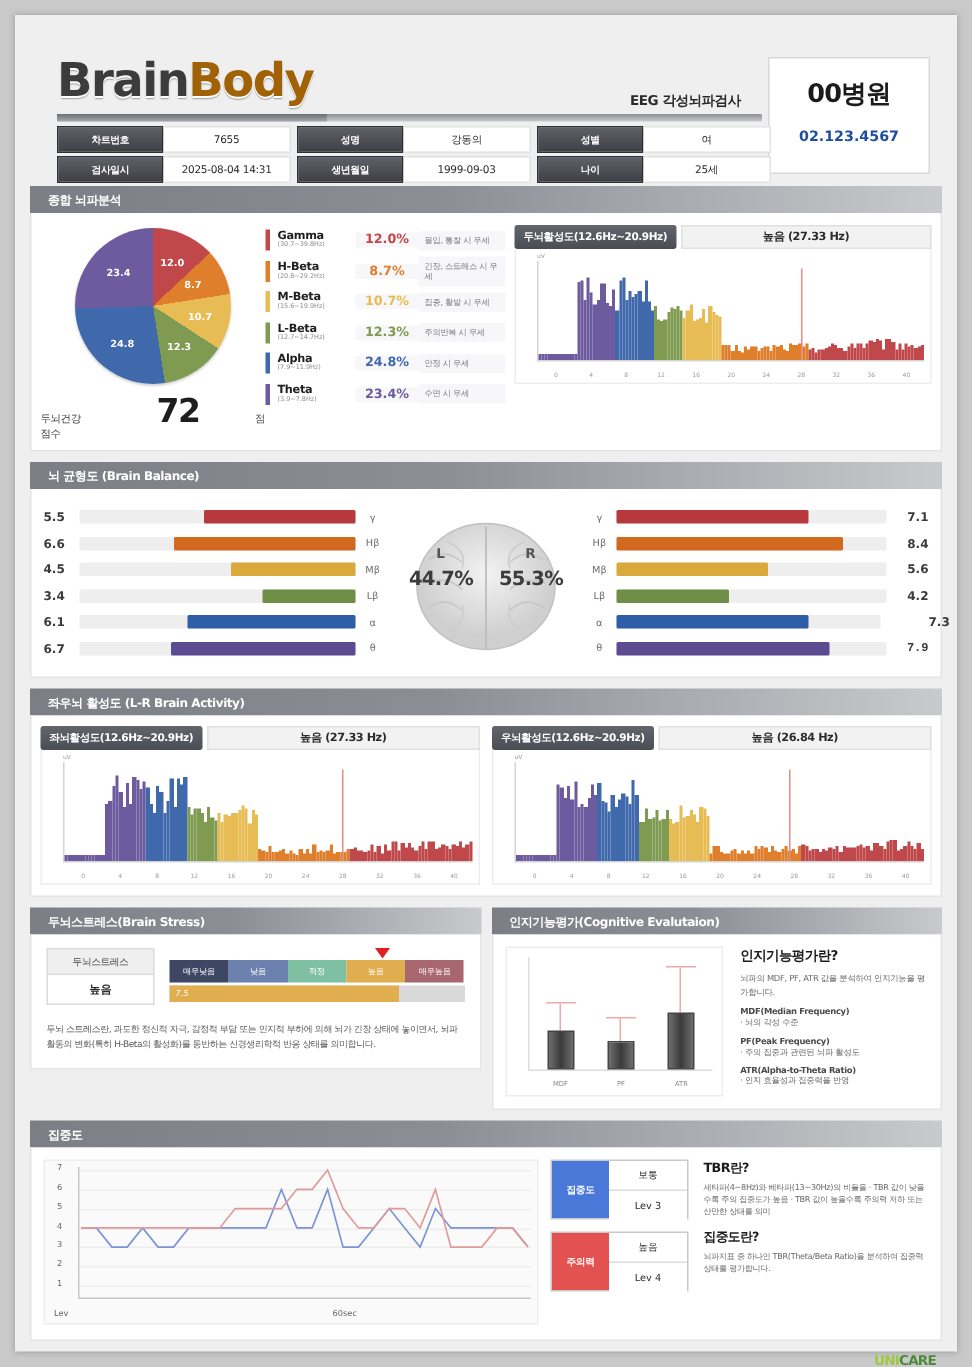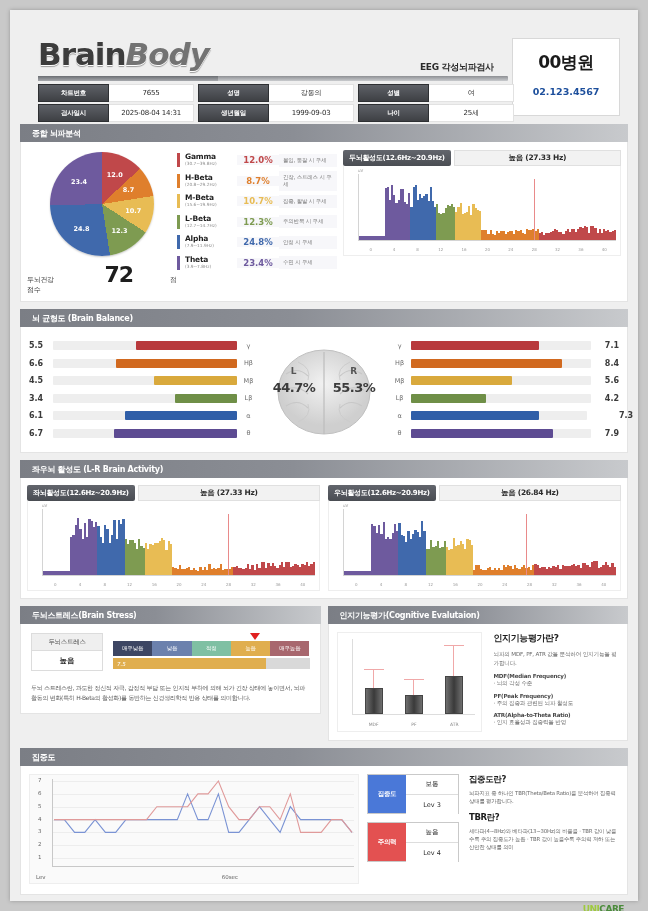--- a/index.html
+++ b/index.html
@@ -18,21 +18,21 @@
   }
   
   .hdr { position:relative; height: 106px; }
   .logo {
     position:absolute; left:18px; top:18px;
     font-size: 31px; font-weight: bold; letter-spacing:-1px;
     color:#3c3c3c;
     font-family:"DejaVu Sans","Liberation Sans",sans-serif;
     text-shadow: 0 1px 0 #fff, 0 2px 1px rgba(0,0,0,.35);
   }
-  .logo span:nth-child(2){ color:#737373;font-style:italic; }
+  .logo span:nth-child(2){ color:#a16207; }
   .hdr-rule{ position:absolute; left:18px; top:58px; width:470px; height:5px;
      background:linear-gradient(to bottom,#8e9094,#c8cacd);
      border-radius:1px; }
   .hdr-rule:after{ content:""; position:absolute; left:0; top:0; width:180px; height:5px;
      background:linear-gradient(to bottom,#6b6e73,#a7a9ad); }
   .exam-title{ position:absolute; left:400px; top:43px; font-size:9px; font-weight:bold; color:#2b2b2b; letter-spacing:-.3px;}
   .hosp-box{ position:absolute; right:8px; top:20px; width:108px; height:78px;
      background:#fff; border:1px solid #d8d8d8; text-align:center; }
   .hosp-name{ font-size:17px; font-weight:bold; color:#1b1b1b; margin-top:12px; letter-spacing:-.5px;}
   .hosp-tel{ font-size:9.5px; color:#1d4f9c; font-weight:bold; margin-top:12px; }
@@ -553,21 +553,21 @@
               <div class="bb-track">
                 <div class="bb-fill" style="left:0;width:73%;background:#2f5ea8"></div>
               </div>
               <div class="bb-num" style="width:28px;text-align:right;padding-left:32px;">7.3</div>
             </div>
             <div class="bb-row">
               <div class="bb-sym">θ</div>
               <div class="bb-track">
                 <div class="bb-fill" style="left:0;width:79%;background:#5d4b92"></div>
               </div>
-              <div class="bb-num" style="width:28px;text-align:right;">7.9</div>
+              <div class="bb-num" style="width:28px;text-align:right;font-family:Liberation Mono, monospace;">7.9</div>
             </div>
           </div>
       </div>
     </div>
   </div>
 
   <div class="sec">
     <div class="sec-hd">좌우뇌 활성도 (L-R Brain Activity)</div>
     <div class="sec-body">
       <div class="lr2">
@@ -987,28 +987,28 @@
               <div class="cbx">
                 <div class="cbx-l" style="background:#e35151">주의력</div>
                 <div class="cbx-r">
                   <div>높음</div>
                   <div>Lev 4</div>
                 </div>
               </div>
             </div>
           <div class="ctext" id="ctext">
               <div>
-                <div class="ct-h">집중도란?</div>
-                <div class="ct-p">뇌파지표 중 하나인 TBR(Theta/Beta Ratio)을 분석하여 집중력 상태를 평가합니다.</div>
-              </div>
-              <div>
                 <div class="ct-h">TBR란?</div>
                 <div class="ct-p">세타파(4~8Hz)와 베타파(13~30Hz)의 비율을
 · TBR 값이 낮을수록 주의 집중도가 높음
 · TBR 값이 높을수록 주의력 저하 또는 산만한 상태를 의미</div>
+              </div>
+              <div>
+                <div class="ct-h">집중도란?</div>
+                <div class="ct-p">뇌파지표 중 하나인 TBR(Theta/Beta Ratio)을 분석하여 집중력 상태를 평가합니다.</div>
               </div>
             </div>
         </div>
       </div>
     </div>
   </div>
 
   <div class="footer">
     <div class="uni">
       <span class="u">UNI</span><span class="c">CARE</span>

